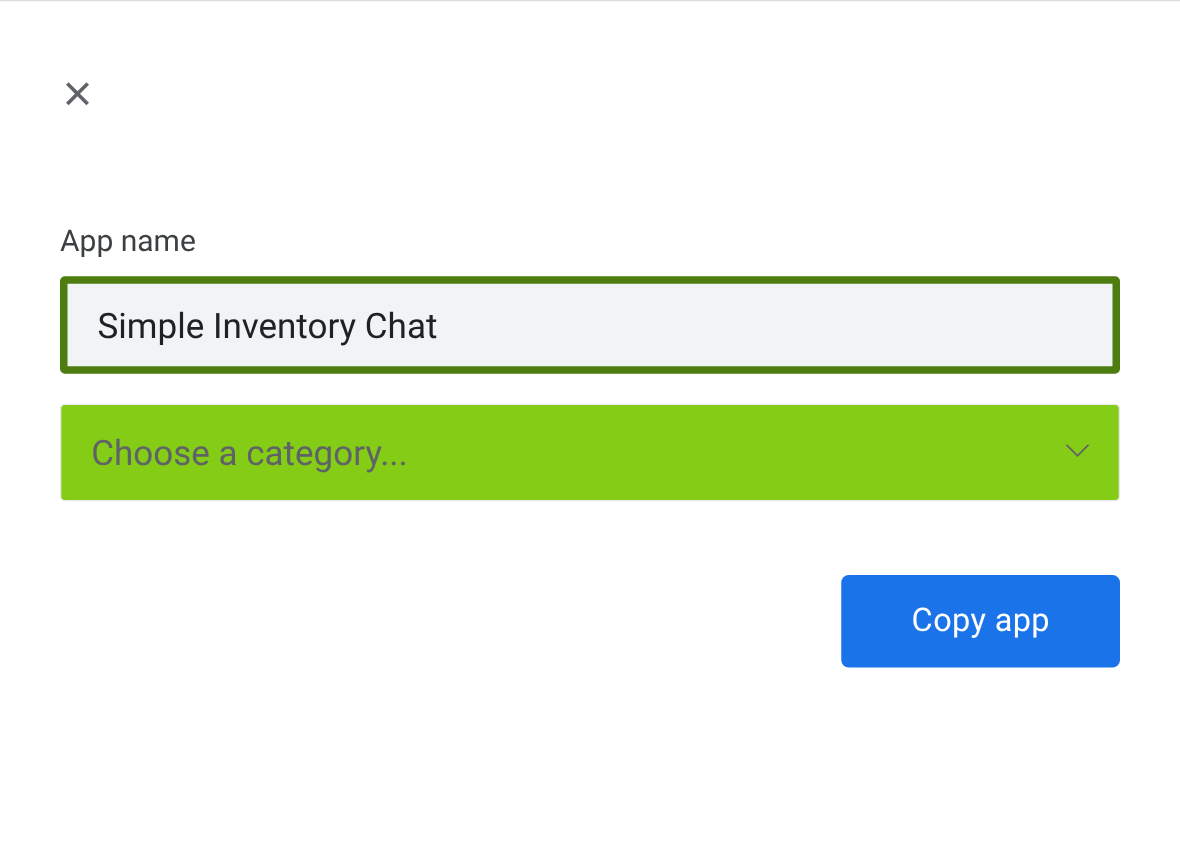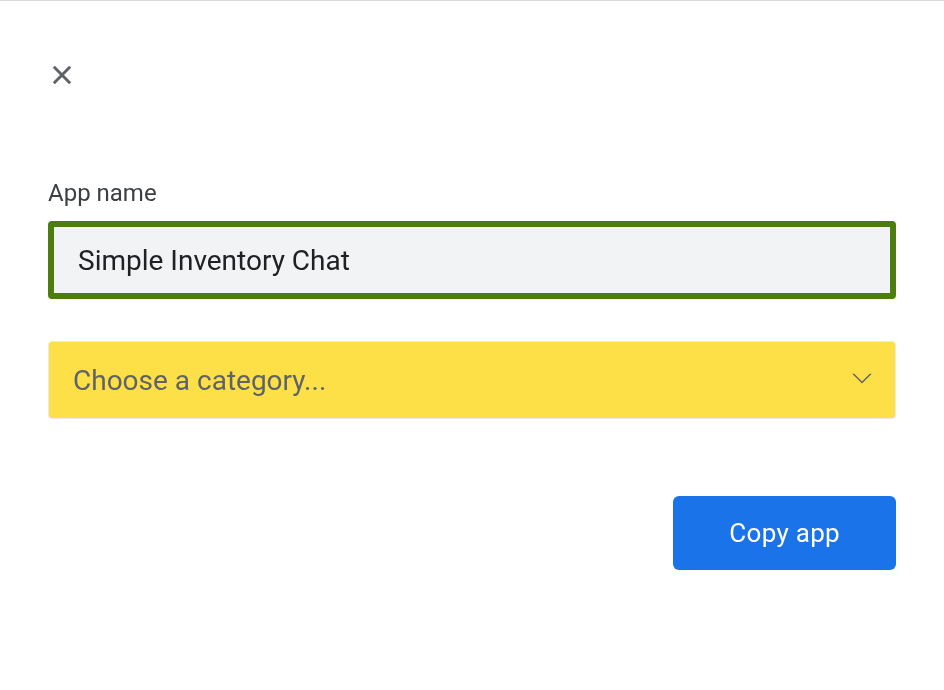--- a/index.html
+++ b/index.html
@@ -40,21 +40,21 @@
     .dialog-title {
       font-size: 38px;
       font-weight: 400;
       color: #202124;
       letter-spacing: 0;
     }
     .form {
       padding: 90px 48px 0 48px;
     }
     .field-group {
-      margin-bottom: 42px;
+      margin-bottom: 24px;
     }
     .field-label {
       font-size: 24px;
       color: #3c4043;
       margin-bottom: 14px;
       display: block;
       font-weight: 400;
     }
     .text-input {
       width: 100%;
@@ -68,21 +68,21 @@
       font-family: inherit;
       outline: none;
     }
     .select-wrapper {
       position: relative;
       width: 100%;
     }
     .select-input {
       width: 100%;
       height: 78px;
-      background: #fde047;
+      background: #84cc16;
       border: 1px solid #e8eaed;
       border-radius: 4px;
       padding: 0 24px;
       font-size: 28px;
       color: #5f6368;
       font-family: inherit;
       outline: none;
       appearance: none;
       -webkit-appearance: none;
       cursor: pointer;

